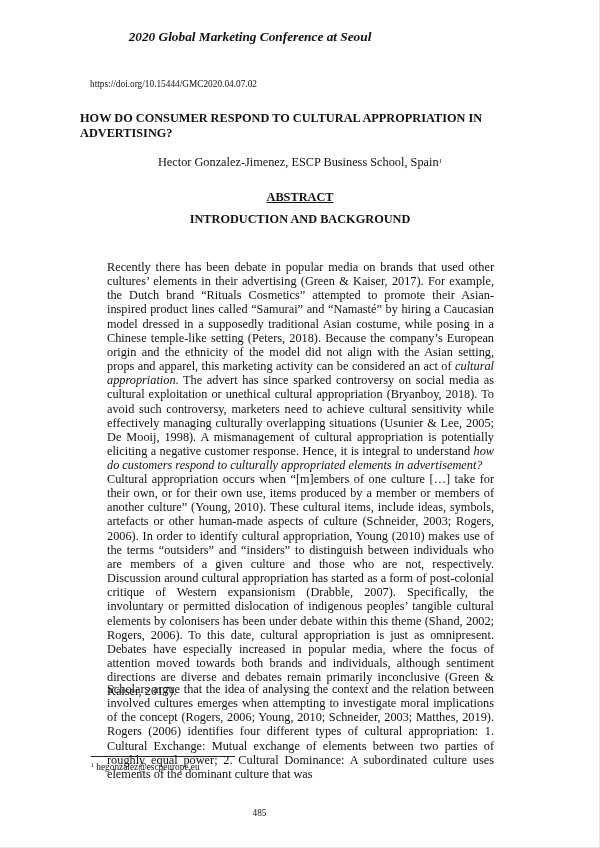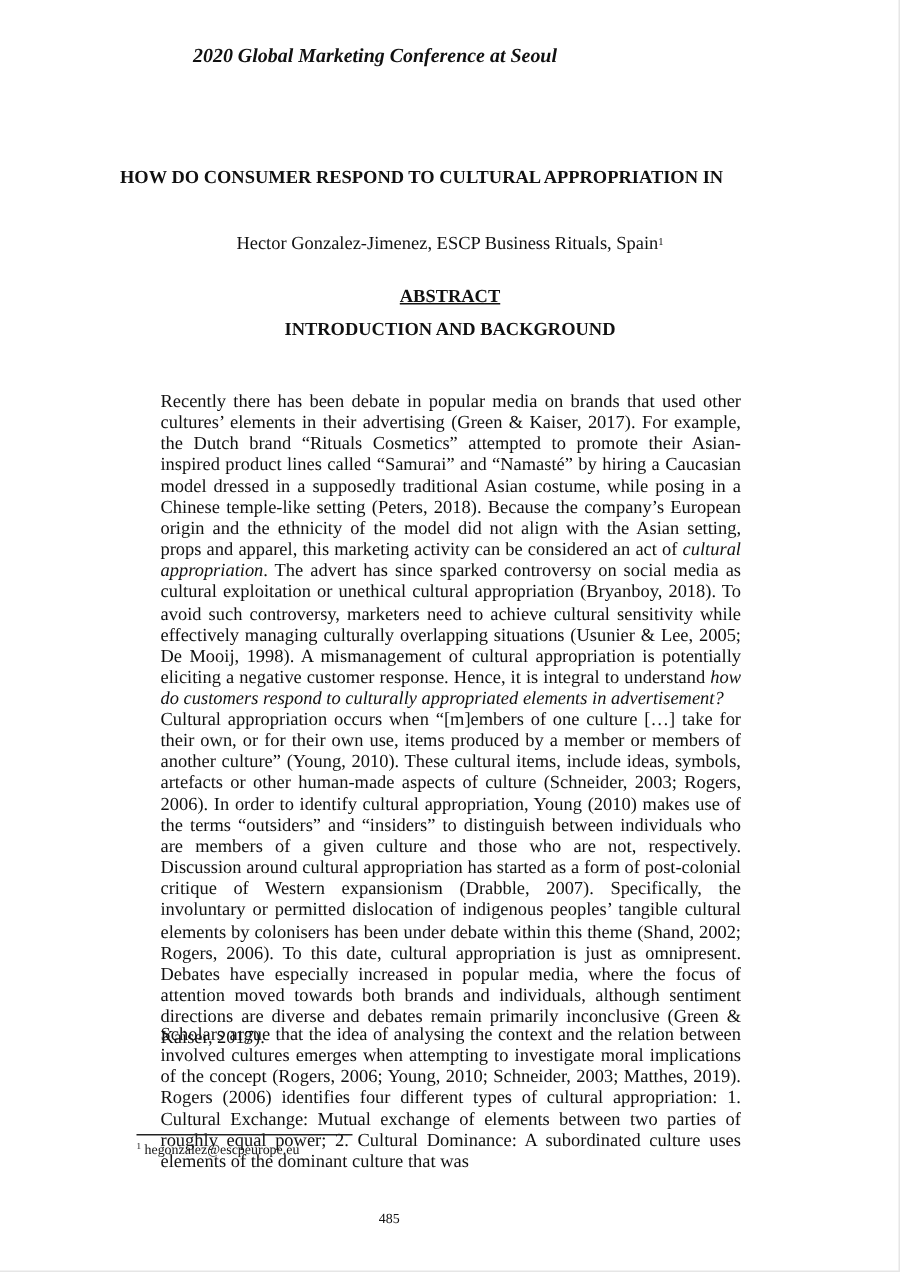--- a/index.html
+++ b/index.html
@@ -52,28 +52,30 @@
     position: absolute; top: 808px; left: 0; width: 519px; text-align: center;
     font-size: 9.3px;
   }
 </style>
 </head>
 <body>
 
 <div class="conf-header">2020 Global Marketing Conference at Seoul</div>
 
 <div class="meta">
+  <div>https://doi.org/10.15444/GMC2020.04.07.02</div>
 </div>
 
 <div class="title">
   <div>HOW DO CONSUMER RESPOND TO CULTURAL APPROPRIATION IN</div>
+  <div>ADVERTISING?</div>
 </div>
 
 <div class="authors">
-  <div><span>Hector Gonzalez-Jimenez, ESCP Business Rituals, Spain</span><sup>1</sup></div>
+  <div><span>Hector Gonzalez-Jimenez, ESCP Business School, Spain</span><sup>1</sup></div>
 </div>
 
 <div class="heading h-abstract">ABSTRACT</div>
 <div class="heading h-intro">INTRODUCTION AND BACKGROUND</div>
 
 <div class="body-text p1">
   <p><span>Recently there has been debate in popular media on brands that used other cultures’ elements in their advertising (Green &amp; Kaiser, 2017). For example, the Dutch brand “Rituals Cosmetics” attempted to promote their Asian-inspired product lines called “Samurai” and “Namasté” by hiring a Caucasian model dressed in a supposedly traditional Asian costume, while posing in a Chinese temple-like setting  (Peters, 2018). Because the company’s European origin and the ethnicity of the model did not align with the Asian setting, props and apparel, this marketing activity can be considered an act of </span><i>cultural appropriation</i><span>. The advert has since sparked controversy on social media as cultural exploitation or unethical cultural appropriation (Bryanboy, 2018). To avoid such controversy, marketers need to achieve cultural sensitivity while effectively managing culturally overlapping situations (Usunier &amp; Lee, 2005; De Mooij, 1998). A mismanagement of cultural appropriation is potentially eliciting a negative customer response. Hence, it is integral to understand </span><i>how do customers respond to culturally appropriated elements in advertisement?</i></p>
 </div>
 
 <div class="body-text p2">

